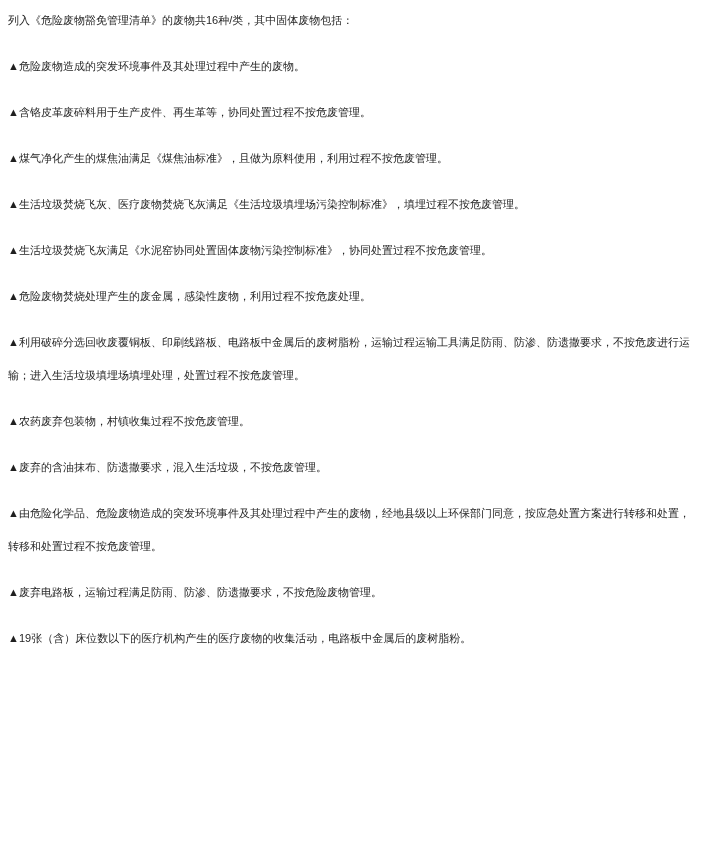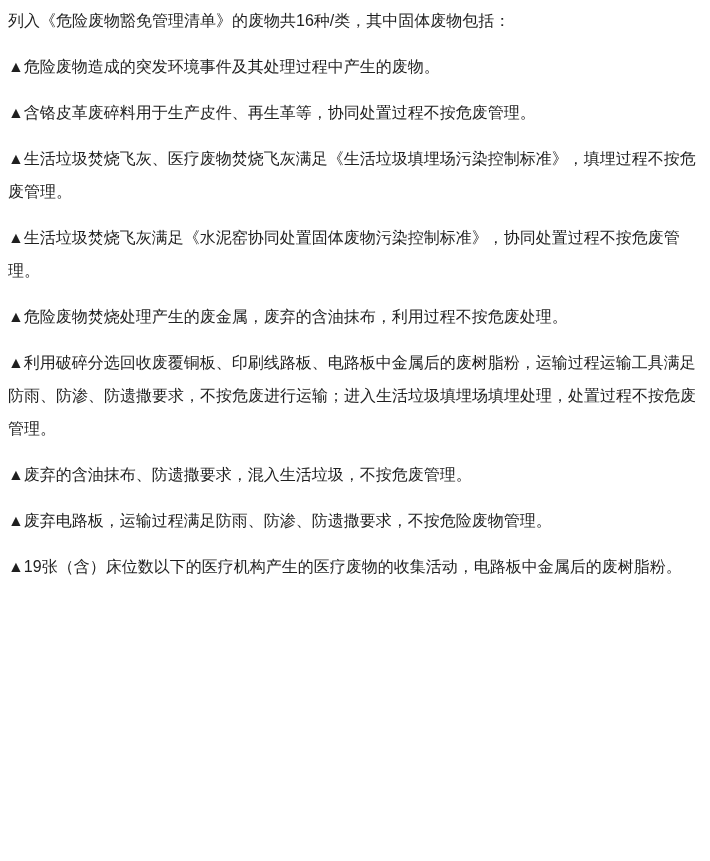--- a/index.html
+++ b/index.html
@@ -10,38 +10,41 @@
   .page {
     width: 710px;
     box-sizing: border-box;
     padding: 4px 10px 10px 8px;
     background: #ffffff;
     font-family: "Liberation Sans", sans-serif;
     color: #1f1f1f;
   }
   .page p {
     margin: 0 0 13px 0;
-    font-size: 16px;
+    font-size: 11px;
     line-height: 33px;
     text-align: left;
     word-break: break-all;
   }
   .bullet-marker {
     display: inline;
   }
 </style>
 </head>
 <body>
 
 <div class="page">
   <p>列入《危险废物豁免管理清单》的废物共16种/类，其中固体废物包括：</p>
   <div id="items-container">
       <p><span class="bullet-marker">▲</span><span>危险废物造成的突发环境事件及其处理过程中产生的废物。</span></p>
       <p><span class="bullet-marker">▲</span><span>含铬皮革废碎料用于生产皮件、再生革等，协同处置过程不按危废管理。</span></p>
+      <p><span class="bullet-marker">▲</span><span>煤气净化产生的煤焦油满足《煤焦油标准》，且做为原料使用，利用过程不按危废管理。</span></p>
       <p><span class="bullet-marker">▲</span><span>生活垃圾焚烧飞灰、医疗废物焚烧飞灰满足《生活垃圾填埋场污染控制标准》，填埋过程不按危废管理。</span></p>
       <p><span class="bullet-marker">▲</span><span>生活垃圾焚烧飞灰满足《水泥窑协同处置固体废物污染控制标准》，协同处置过程不按危废管理。</span></p>
-      <p><span class="bullet-marker">▲</span><span>危险废物焚烧处理产生的废金属，废弃的含油抹布，利用过程不按危废处理。</span></p>
+      <p><span class="bullet-marker">▲</span><span>危险废物焚烧处理产生的废金属，感染性废物，利用过程不按危废处理。</span></p>
       <p><span class="bullet-marker">▲</span><span>利用破碎分选回收废覆铜板、印刷线路板、电路板中金属后的废树脂粉，运输过程运输工具满足防雨、防渗、防遗撒要求，不按危废进行运输；进入生活垃圾填埋场填埋处理，处置过程不按危废管理。</span></p>
+      <p><span class="bullet-marker">▲</span><span>农药废弃包装物，村镇收集过程不按危废管理。</span></p>
       <p><span class="bullet-marker">▲</span><span>废弃的含油抹布、防遗撒要求，混入生活垃圾，不按危废管理。</span></p>
+      <p><span class="bullet-marker">▲</span><span>由危险化学品、危险废物造成的突发环境事件及其处理过程中产生的废物，经地县级以上环保部门同意，按应急处置方案进行转移和处置，转移和处置过程不按危废管理。</span></p>
       <p><span class="bullet-marker">▲</span><span>废弃电路板，运输过程满足防雨、防渗、防遗撒要求，不按危险废物管理。</span></p>
       <p><span class="bullet-marker">▲</span><span>19张（含）床位数以下的医疗机构产生的医疗废物的收集活动，电路板中金属后的废树脂粉。</span></p>
     </div>
 </div>
 
 </body></html>

